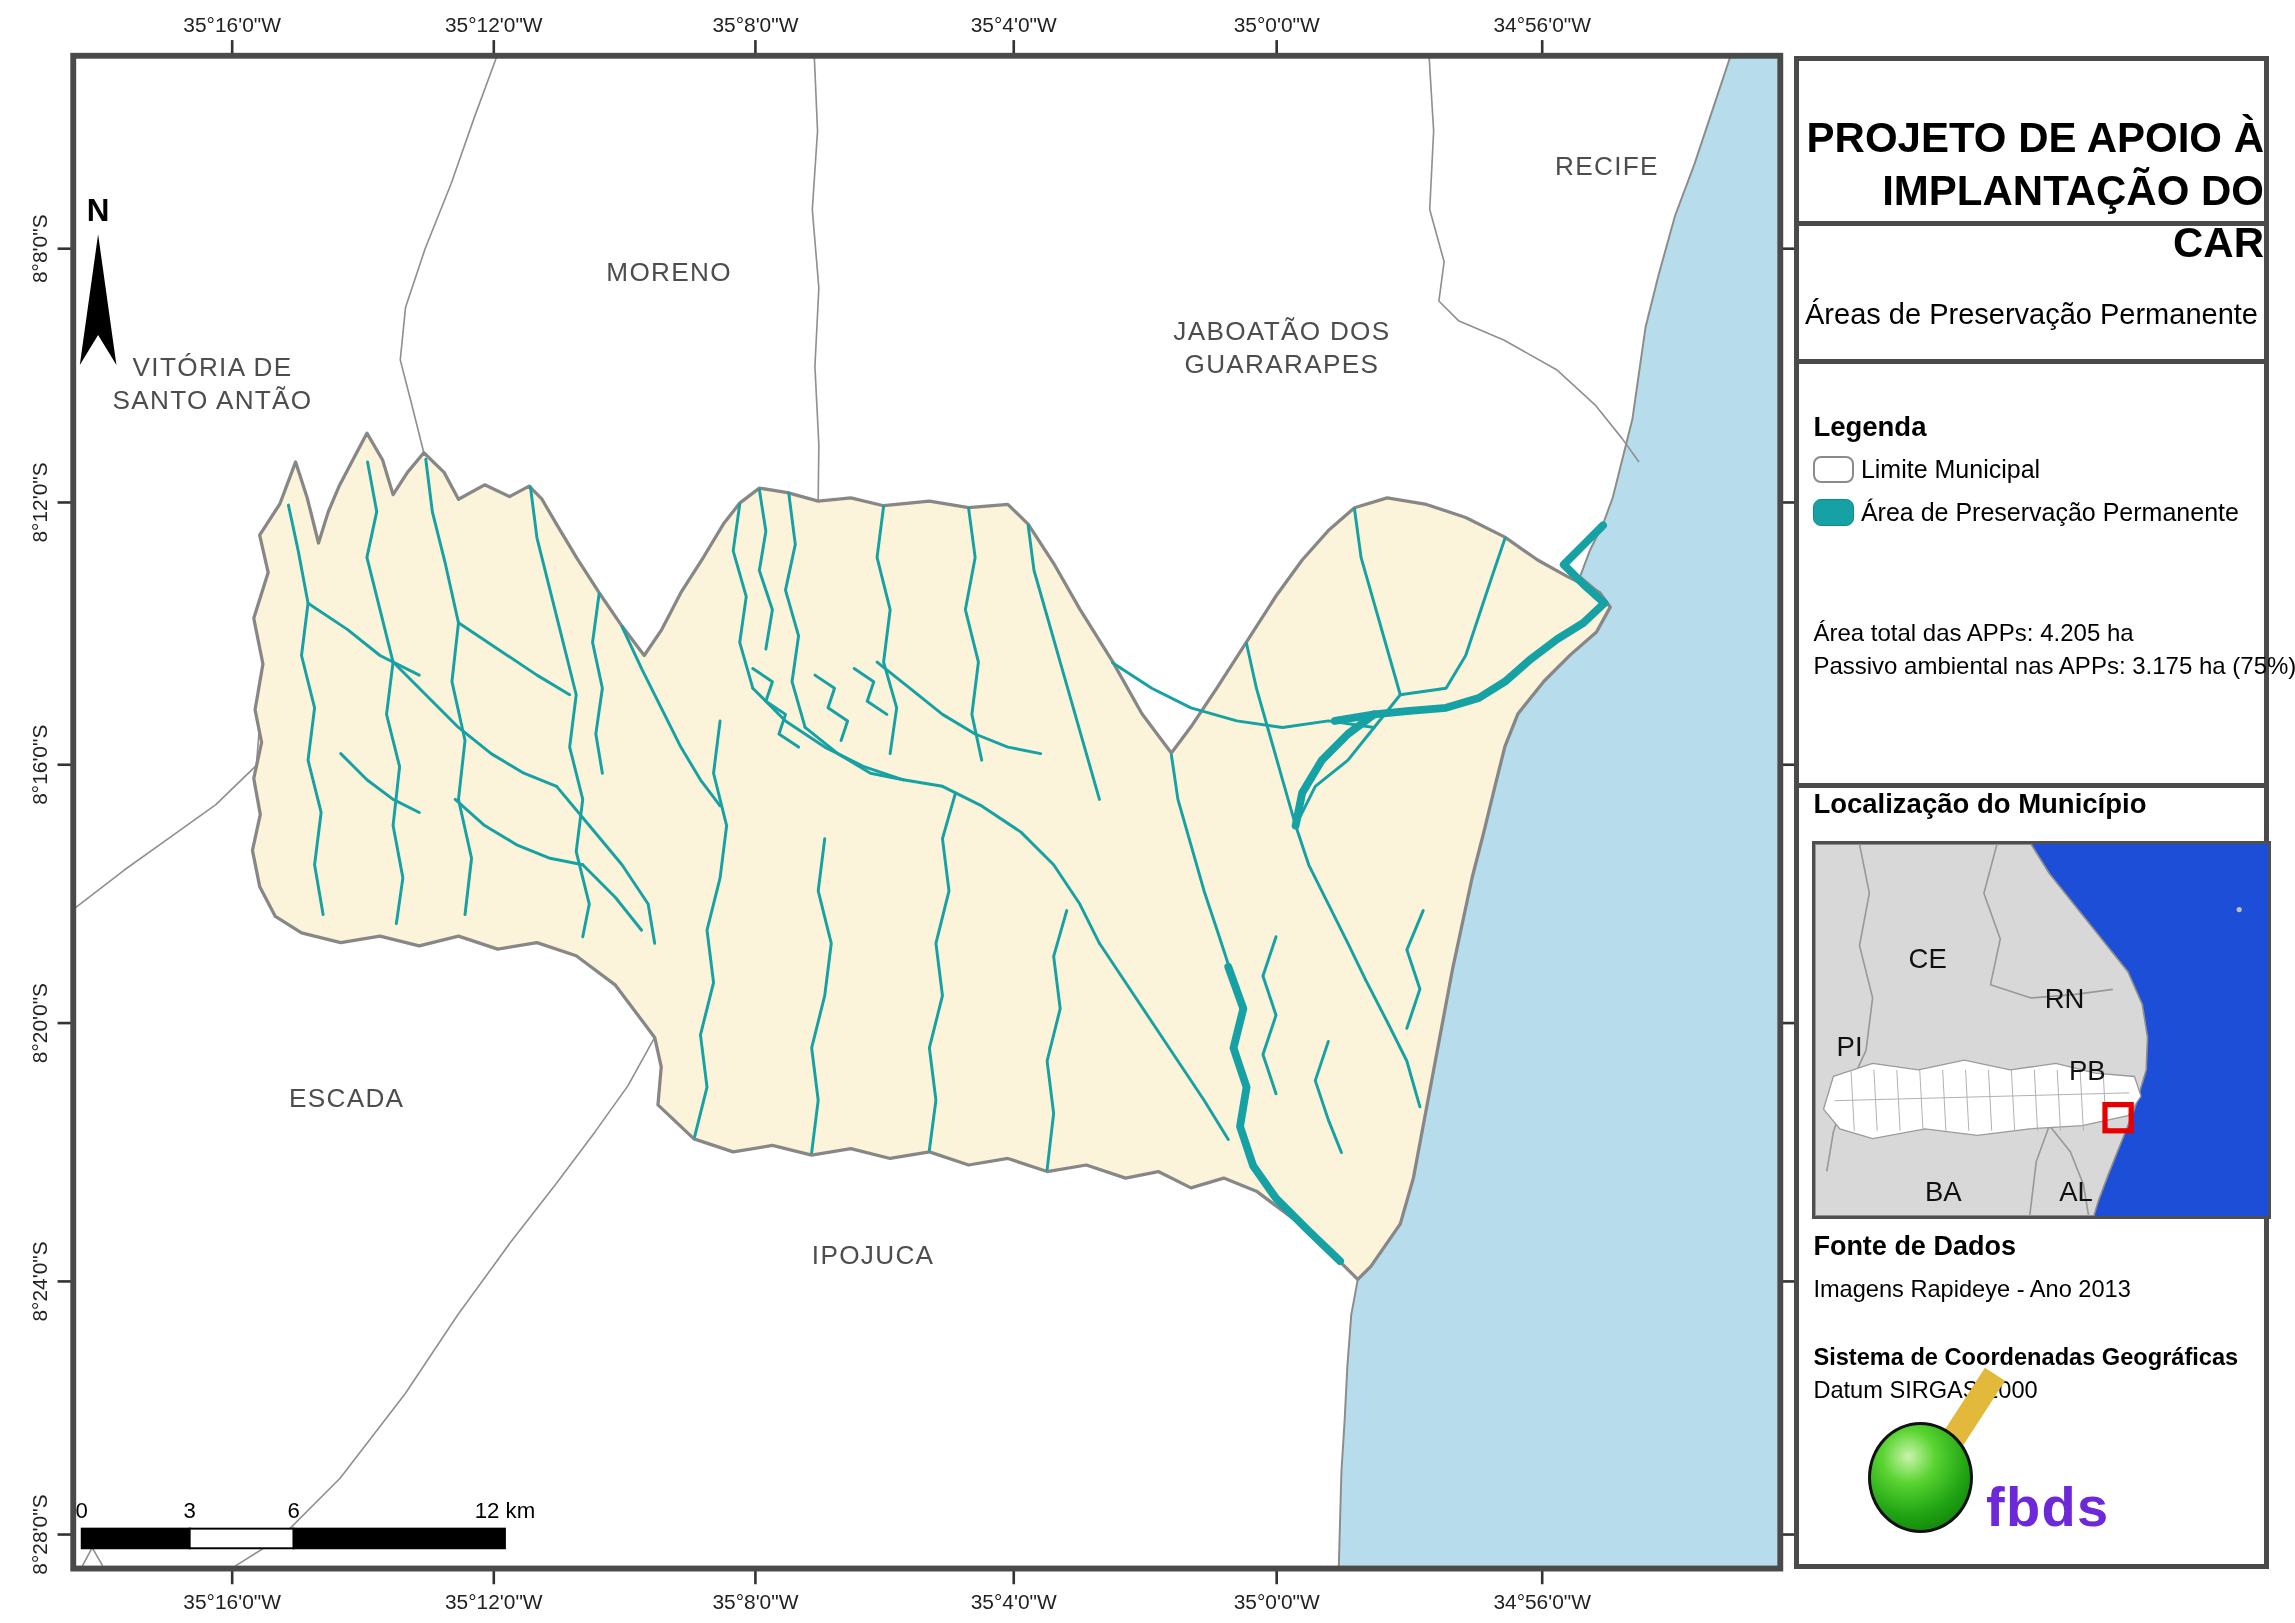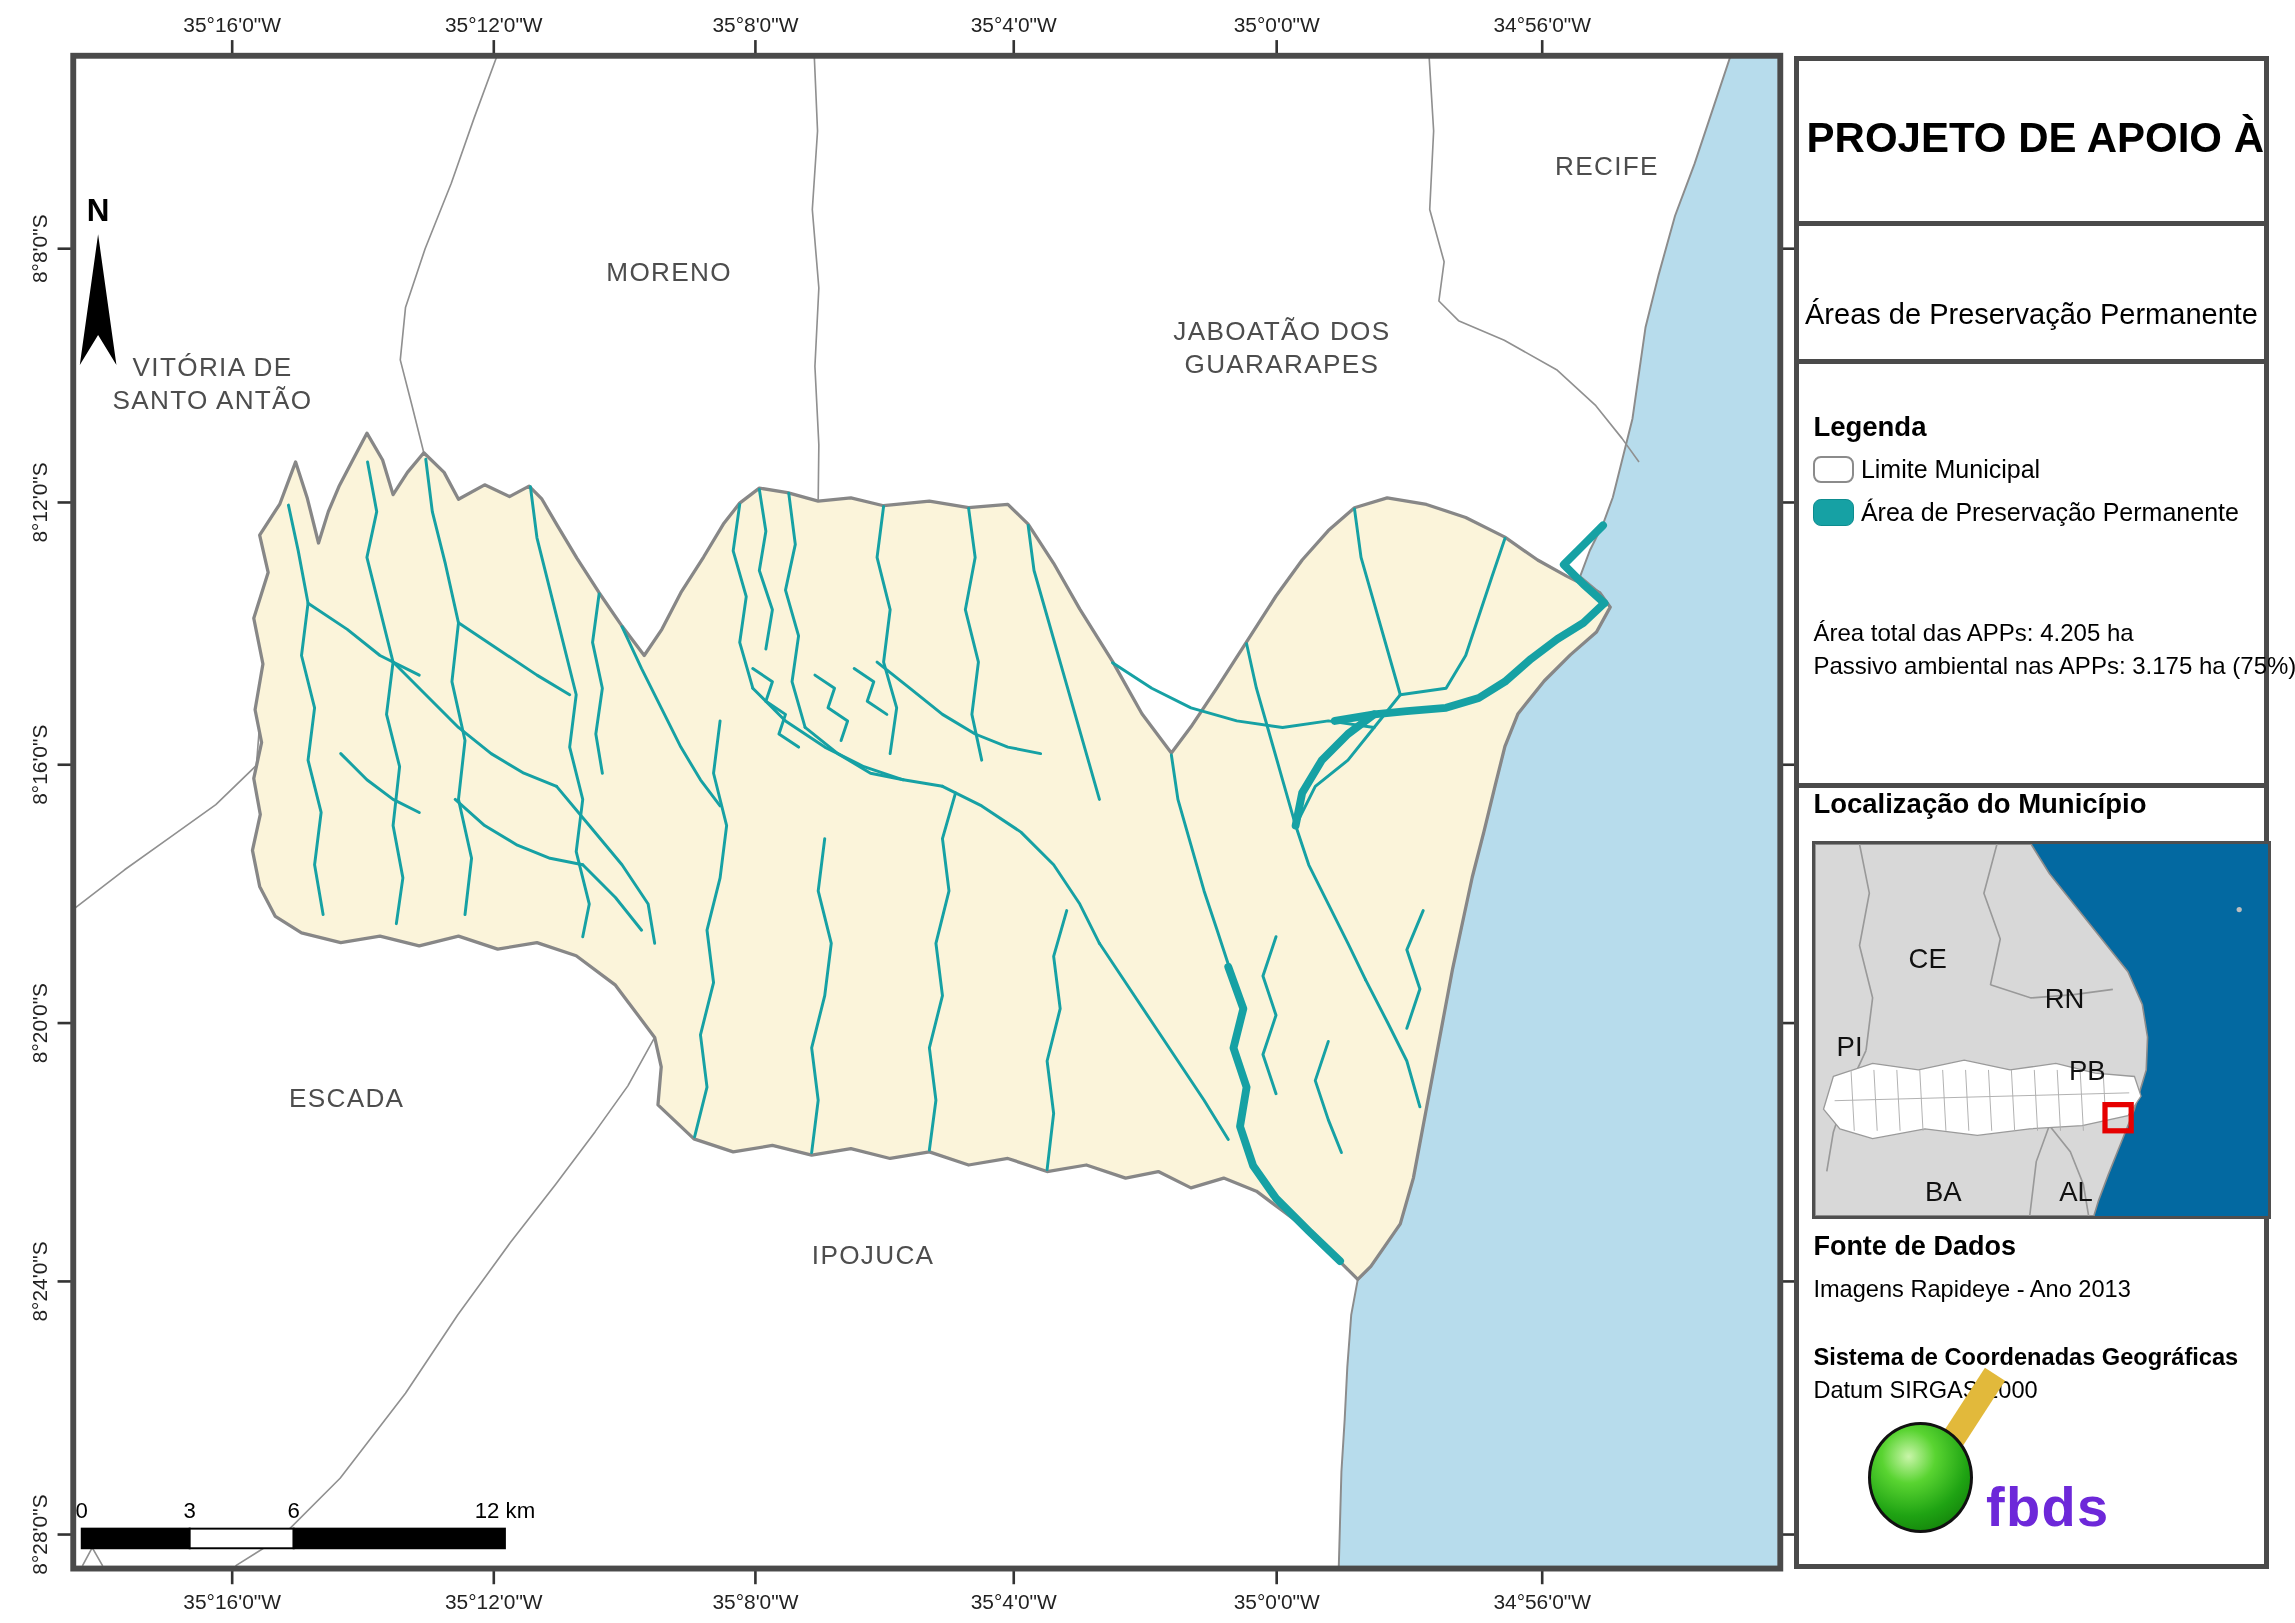--- a/index.html
+++ b/index.html
@@ -18,21 +18,21 @@
   .leg-row{position:absolute;left:14.4px;height:29px;}
   #leg-row-1{top:394px;} #leg-row-2{top:437px;}
   .swatch{display:inline-block;width:41px;height:27.5px;border-radius:7.9px;vertical-align:middle;}
   .sw-white{background:#ffffff;border:2.6px solid #8b8b8b;box-sizing:border-box;}
   .sw-teal{background:#16a1a4;border:1.3px solid #0d8c8f;box-sizing:border-box;}
   .leg-label{font-size:25px;vertical-align:middle;margin-left:6.5px;}
   .stat{position:absolute;left:14.4px;font-size:24px;white-space:nowrap;}
   #stat-1{top:558px;} #stat-2{top:591px;}
   #loc-title{position:absolute;left:14.4px;top:727px;font-weight:bold;font-size:27.5px;}
   #inset-box{position:absolute;left:13px;top:780px;width:453px;height:372px;
-             border:3.3px solid #4f4f4f;background:#0369a1;box-sizing:content-box;}
+             border:3.3px solid #4f4f4f;background:#1d4ed8;box-sizing:content-box;}
   #fonte-title{position:absolute;left:14.4px;top:1170px;font-weight:bold;font-size:27px;}
   .fonte-line{position:absolute;left:14.4px;font-size:23.6px;}
   #fonte-1{top:1215px;} #fonte-2{top:1283px;font-weight:bold;} #fonte-3{top:1316px;}
   
   #logo{position:absolute;left:69px;top:1312px;width:340px;height:190px;}
   #logo-sphere{position:absolute;left:0px;top:49px;width:105px;height:111px;border-radius:50%;
      background:radial-gradient(circle at 38% 30%, #c9f5a9 0%, #59d431 28%, #1fa313 62%, #0b6d05 100%);
      border:3.9px solid #111;box-sizing:border-box;}
   #logo-bar{position:absolute;left:84px;top:-7.9px;width:23.6px;height:114px;background:#e2b93b;
      transform:rotate(33deg);}
@@ -158,20 +158,21 @@
     <rect x="112" y="85" width="2610" height="2313" fill="none" stroke="#4a4a4a" stroke-width="9"></rect>
   </svg>
 
 <div id="panel">
   <div class="divider" style="top:160px"></div>
   <div class="divider" style="top:298px"></div>
   <div class="divider" style="top:722px"></div>
 
   <div id="title-block">
     <div>PROJETO DE APOIO À</div>
+    <div>IMPLANTAÇÃO DO CAR</div>
   </div>
 
   <div id="subtitle2">Áreas de Preservação Permanente</div>
 
   <div id="legend-title">Legenda</div>
 
   <div class="leg-row" id="leg-row-1">
     <span class="swatch sw-white"></span><span class="leg-label">Limite Municipal</span>
   </div>
   <div class="leg-row" id="leg-row-2">

